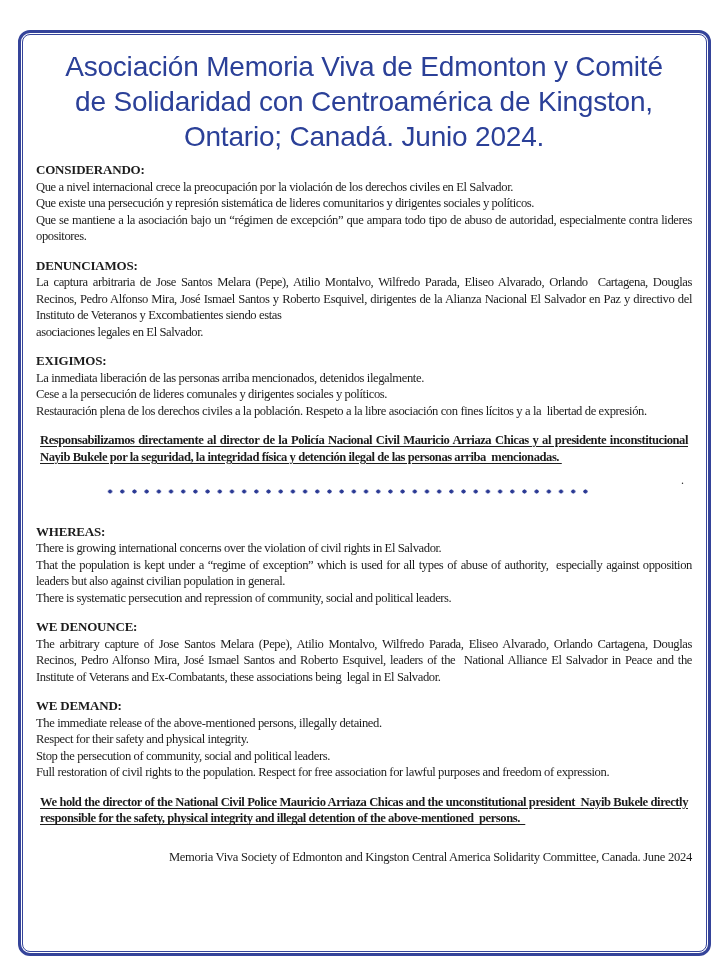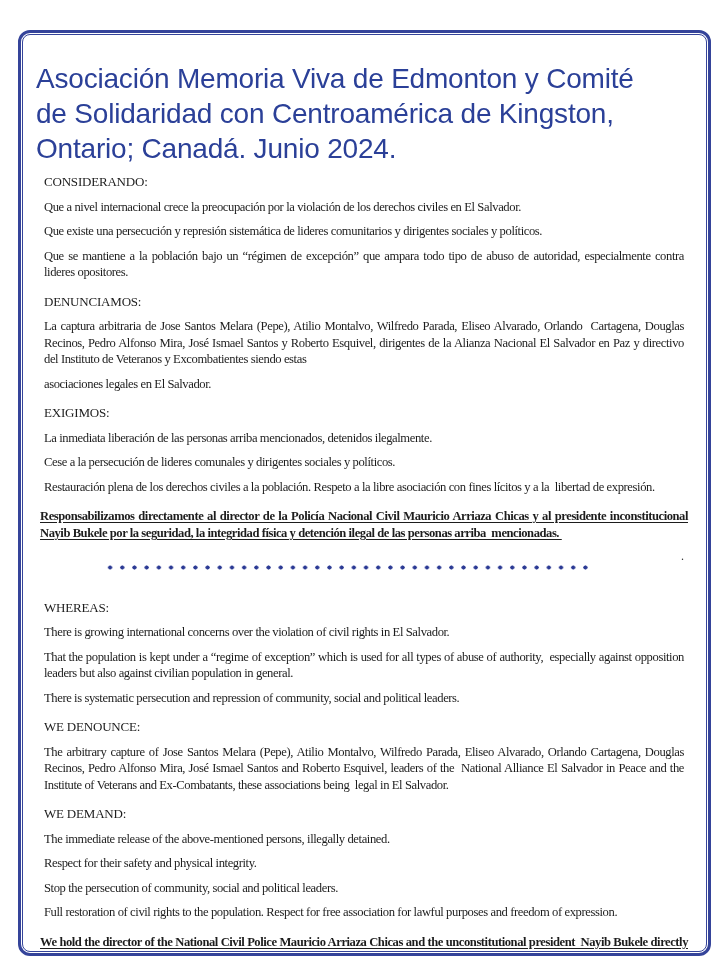--- a/index.html
+++ b/index.html
@@ -20,29 +20,29 @@
   }
   .frame-inner{
     position:absolute;left:1px;top:1px;right:1px;bottom:1px;
     border:1px solid var(--border-blue);border-radius:8px;box-sizing:border-box;
     padding:14px 14px 0 13px;overflow:hidden;
   }
   .title{
     font-family:"Liberation Sans", sans-serif;
     color:var(--title-blue);
     font-size:28px;line-height:35px;letter-spacing:-0.2px;
-    margin:12px 0 8px 0;font-weight:400;
+    text-align:center;margin:0 0 8px 0;font-weight:400;
   }
   .sec{margin:0 0 13px 0;}
   .sec-heading{
-    font-size:13px;font-weight:normal;letter-spacing:-0.2px;
-    margin:8px;line-height:16.5px;
+    font-size:13px;font-weight:bold;letter-spacing:-0.2px;
+    margin:0;line-height:16.5px;
   }
   .body-p{
-    margin:8px;font-size:12.6px;line-height:16.5px;letter-spacing:-0.4px;
+    margin:0;font-size:12.6px;line-height:16.5px;letter-spacing:-0.4px;
     text-align:justify;
   }
   .statement{
     margin:4px;font-size:12.6px;line-height:16.8px;letter-spacing:-0.45px;
     text-align:justify;font-weight:bold;
     text-decoration:underline;text-underline-offset:2px;
   }
   .divider-row{position:relative;height:10px;margin:20px 0 28px 0;}
   .dots{
     position:absolute;left:68px;top:2px;width:490px;height:7px;
@@ -66,21 +66,21 @@
     <h1 class="title">
       <div>Asociación Memoria Viva de Edmonton y Comité</div>
       <div>de Solidaridad con Centroamérica de Kingston,</div>
       <div>Ontario; Canadá. Junio 2024.</div>
     </h1>
 
     <section class="sec">
       <h2 class="sec-heading">CONSIDERANDO:</h2>
       <p class="body-p">Que a nivel internacional crece la preocupación por la violación de los derechos civiles en El Salvador.</p>
       <p class="body-p">Que existe una persecución y represión sistemática de lideres comunitarios y dirigentes sociales y políticos.</p>
-      <p class="body-p">Que se mantiene a la población bajo un “régimen de excepción” que ampara todo tipo de abuso de autoridad, especialmente contra lideres opositores.</p>
+      <p class="body-p">Que se mantiene a la asociación bajo un “régimen de excepción” que ampara todo tipo de abuso de autoridad, especialmente contra lideres opositores.</p>
     </section>
 
     <section class="sec">
       <h2 class="sec-heading">DENUNCIAMOS:</h2>
       <p class="body-p">La captura arbitraria de Jose Santos Melara (Pepe), Atilio Montalvo, Wilfredo Parada, Eliseo Alvarado, Orlando &nbsp;Cartagena, Douglas Recinos, Pedro Alfonso Mira, José Ismael Santos y Roberto Esquivel, dirigentes de la Alianza Nacional El Salvador en Paz y directivo del Instituto de Veteranos y Excombatientes siendo estas</p>
       <p class="body-p">asociaciones legales en El Salvador.</p>
     </section>
 
     <section class="sec">
       <h2 class="sec-heading">EXIGIMOS:</h2>

